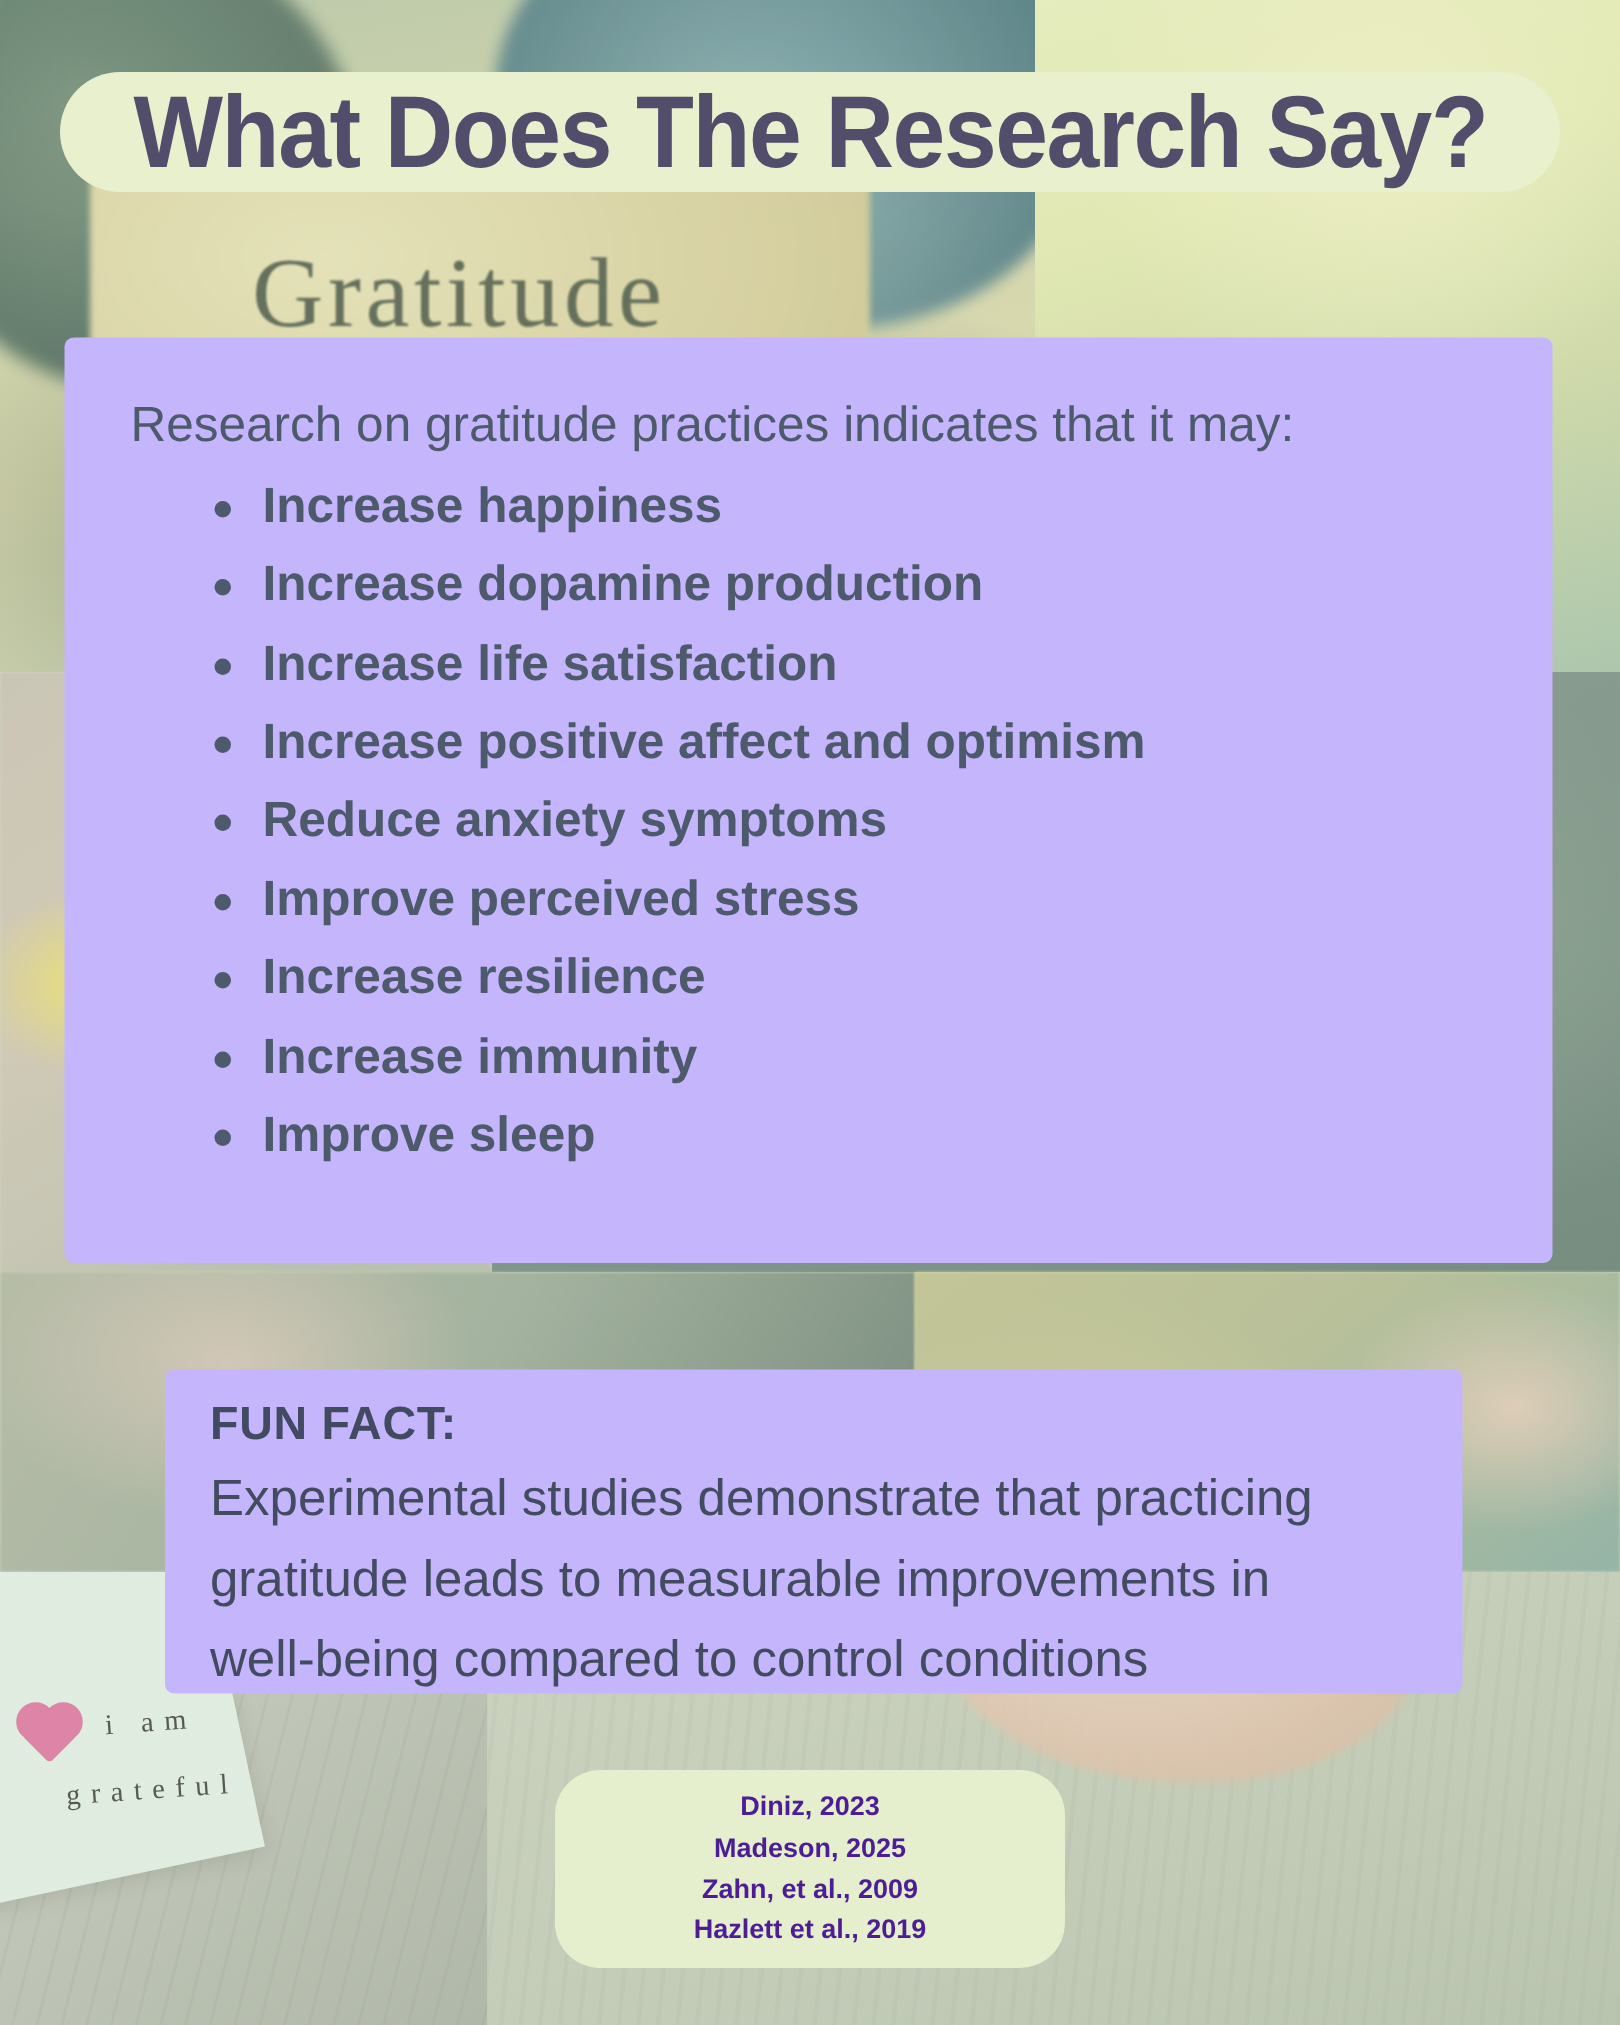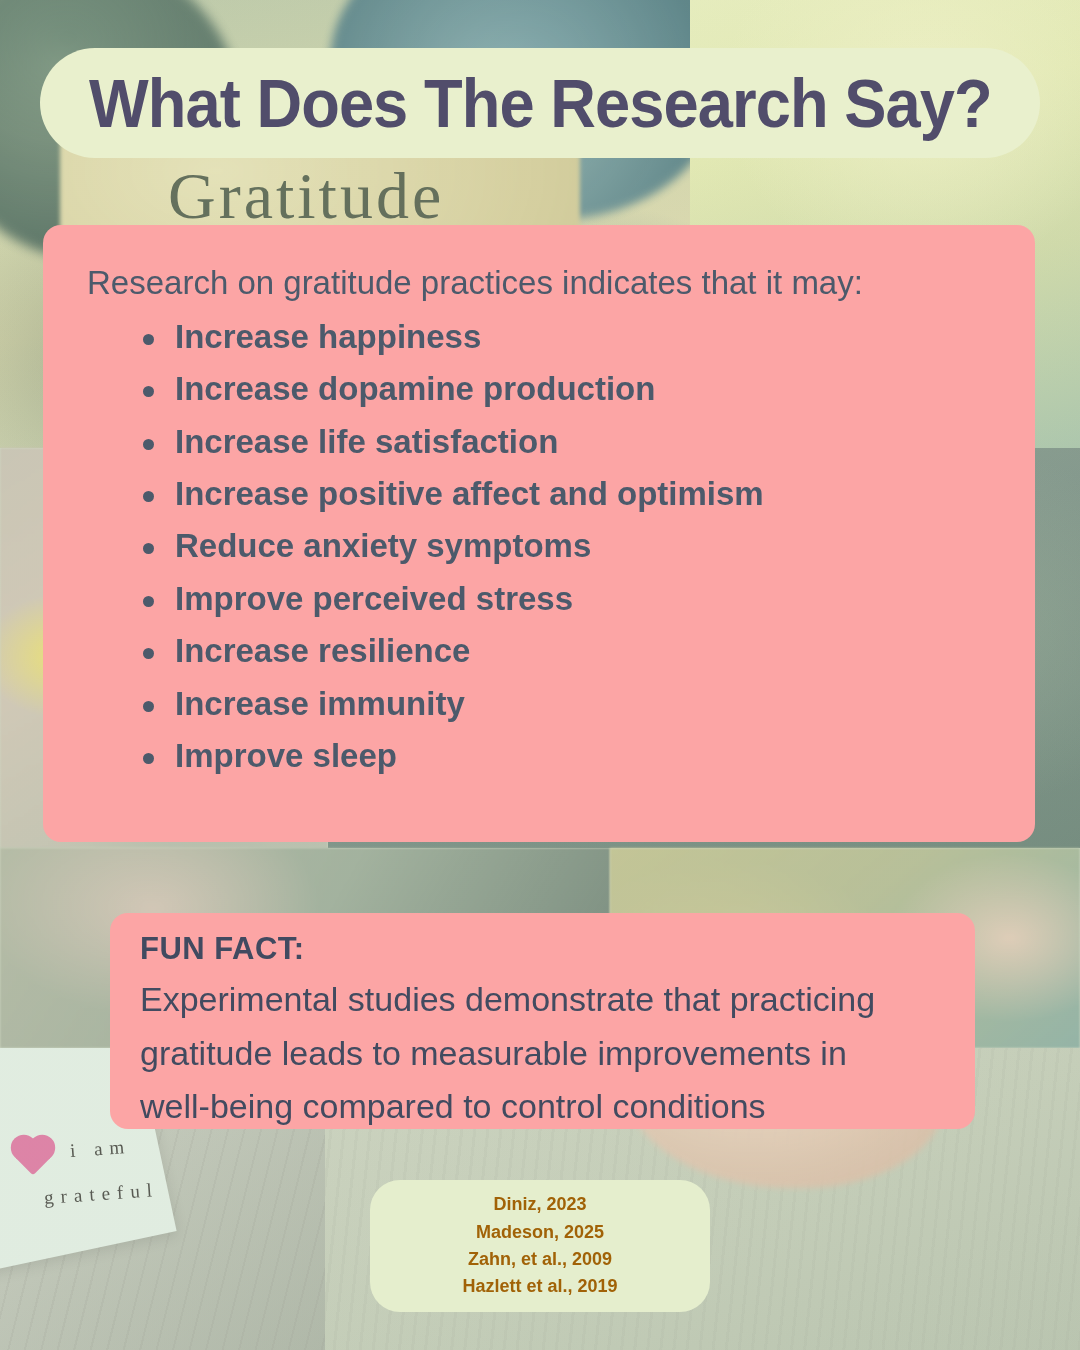--- a/index.html
+++ b/index.html
@@ -176,39 +176,39 @@
 
   
   .bg-wash {
     position:absolute; inset:0;
     background:linear-gradient(180deg, rgba(214,226,190,.10), rgba(190,210,190,.10));
     pointer-events:none;
   }
 
   
   .title-pill {
-    position:absolute; left:40px; top:48px; width:1000px; height:110px;
+    position:absolute; left:40px; top:48px; width:1000px; height:80px;
     background:#e9f0cd;
     border-radius:55px;
     display:flex; align-items:center; justify-content:center;
   }
   .title-pill h1 {
     font-family:"Liberation Sans Narrow","Liberation Sans", sans-serif;
     font-size:68px;
     font-weight:bold;
     letter-spacing:-1px;
     color:#514d6b;
     transform:scaleX(.93);
     white-space:nowrap;
   }
 
   .blue-card {
     position:absolute;
-    background:#fca5a5;
-    border-radius:18px;
+    background:#c4b5fd;
+    border-radius:6px;
   }
 
   .card-main {
     left:43px; top:225px; width:992px; height:617px;
     padding:38px 44px 0 44px;
   }
   .lead {
     font-size:33px; color:#4c5a6b; line-height:1.2;
     margin-bottom:8px;
   }
@@ -245,21 +245,21 @@
 
   .cite-card {
     position:absolute;
     left:370px; top:1180px; width:340px; height:132px;
     background:#e5eecd;
     border-radius:30px;
     display:flex; flex-direction:column;
     align-items:center; justify-content:center;
   }
   .cite-card .cite {
-    font-size:18px; font-weight:bold; color:#a16207;
+    font-size:18px; font-weight:bold; color:#4c1d95;
     line-height:1.52;
   }
 </style>
 </head>
 <body>
 
 <div id="poster">
 
   <div class="bg-layer">
 

